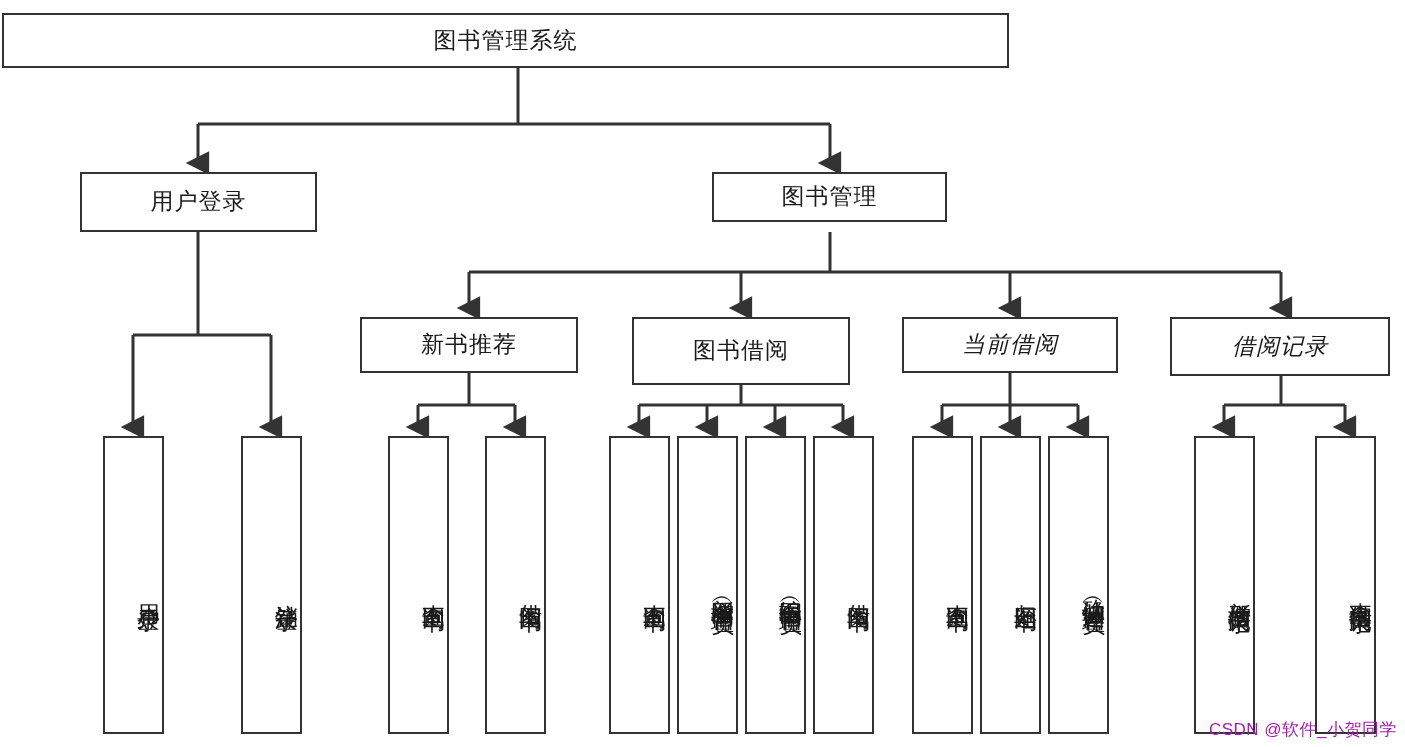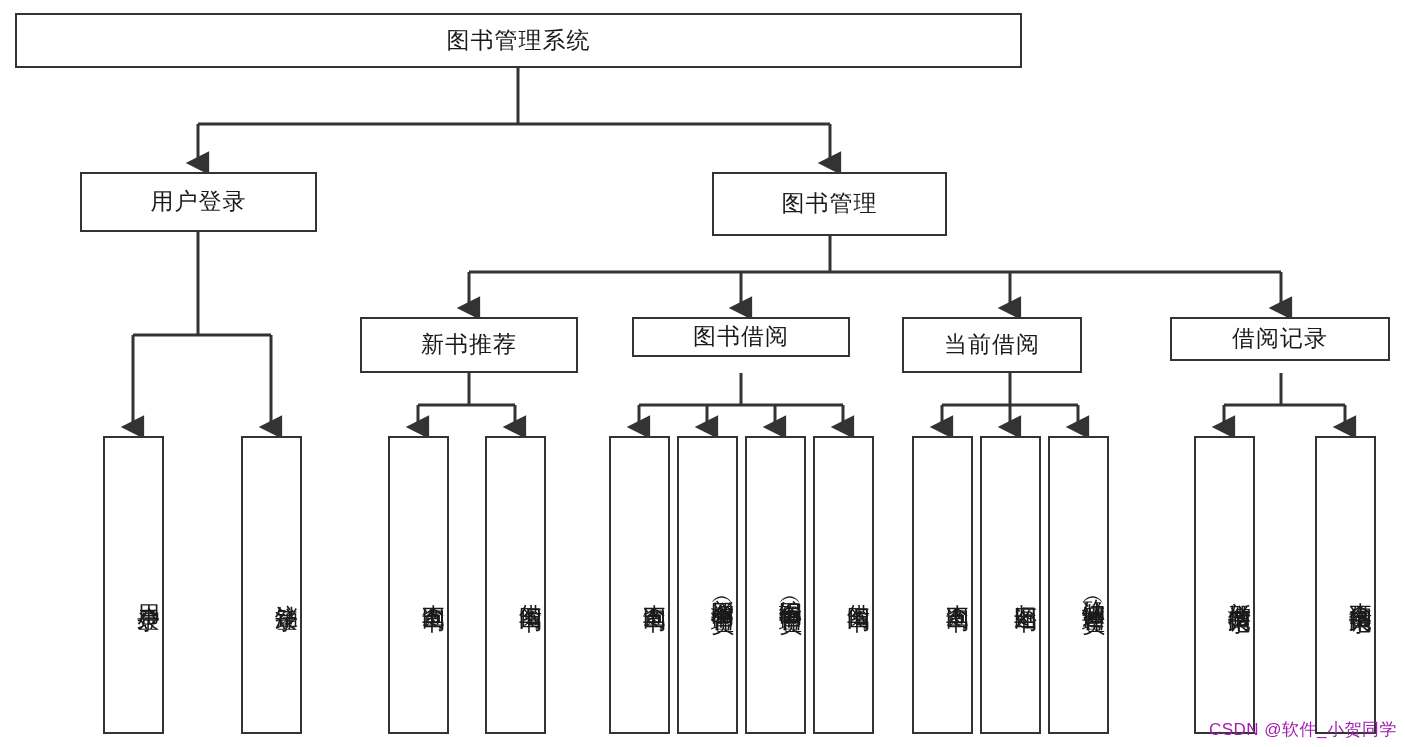--- a/index.html
+++ b/index.html
@@ -113,41 +113,41 @@
       <path d="M1010,405 L1010,427" marker-end="url(#arrowhead)"></path>
       <path d="M1078,405 L1078,427" marker-end="url(#arrowhead)"></path>
 
       <path d="M1281,373 L1281,405"></path>
       <path d="M1224,405 L1345,405"></path>
       <path d="M1224,405 L1224,427" marker-end="url(#arrowhead)"></path>
       <path d="M1345,405 L1345,427" marker-end="url(#arrowhead)"></path>
     </g>
   </svg>
 
-  <div class="node node-h" style="left:15px; top:13px; width:1007px; height:55px;text-align:center;">
+  <div class="node node-h" style="left:2px; top:13px; width:1007px; height:55px;text-align:center;">
     <span>图书管理系统</span>
   </div>
 
   <div class="node node-h" style="left:80px; top:172px; width:237px; height:60px;">
     <span>用户登录</span>
   </div>
-  <div class="node node-h" style="left:712px; top:172px; width:235px; height:64px;">
+  <div class="node node-h" style="left:712px; top:172px; width:235px; height:50px;">
     <span>图书管理</span>
   </div>
 
   <div class="node node-h" style="left:360px; top:317px; width:218px; height:56px;font-family:Liberation Serif, serif;">
     <span>新书推荐</span>
   </div>
-  <div class="node node-h" style="left:632px; top:317px; width:218px; height:40px;">
+  <div class="node node-h" style="left:632px; top:317px; width:218px; height:68px;">
     <span>图书借阅</span>
   </div>
-  <div class="node node-h" style="left:902px; top:317px; width:180px; height:56px;">
+  <div class="node node-h" style="left:902px; top:317px; width:216px; height:56px;font-style:italic;">
     <span>当前借阅</span>
   </div>
-  <div class="node node-h" style="left:1170px; top:317px; width:220px; height:44px;">
+  <div class="node node-h" style="left:1170px; top:317px; width:220px; height:59px;font-style:italic;">
     <span>借阅记录</span>
   </div>
 
   <div class="node node-v" style="left:103px; top:436px; width:61px; height:298px;">
     <span>用户登录</span>
   </div>
   <div class="node node-v" style="left:241px; top:436px; width:61px; height:298px;">
     <span>注销登录</span>
   </div>
 

